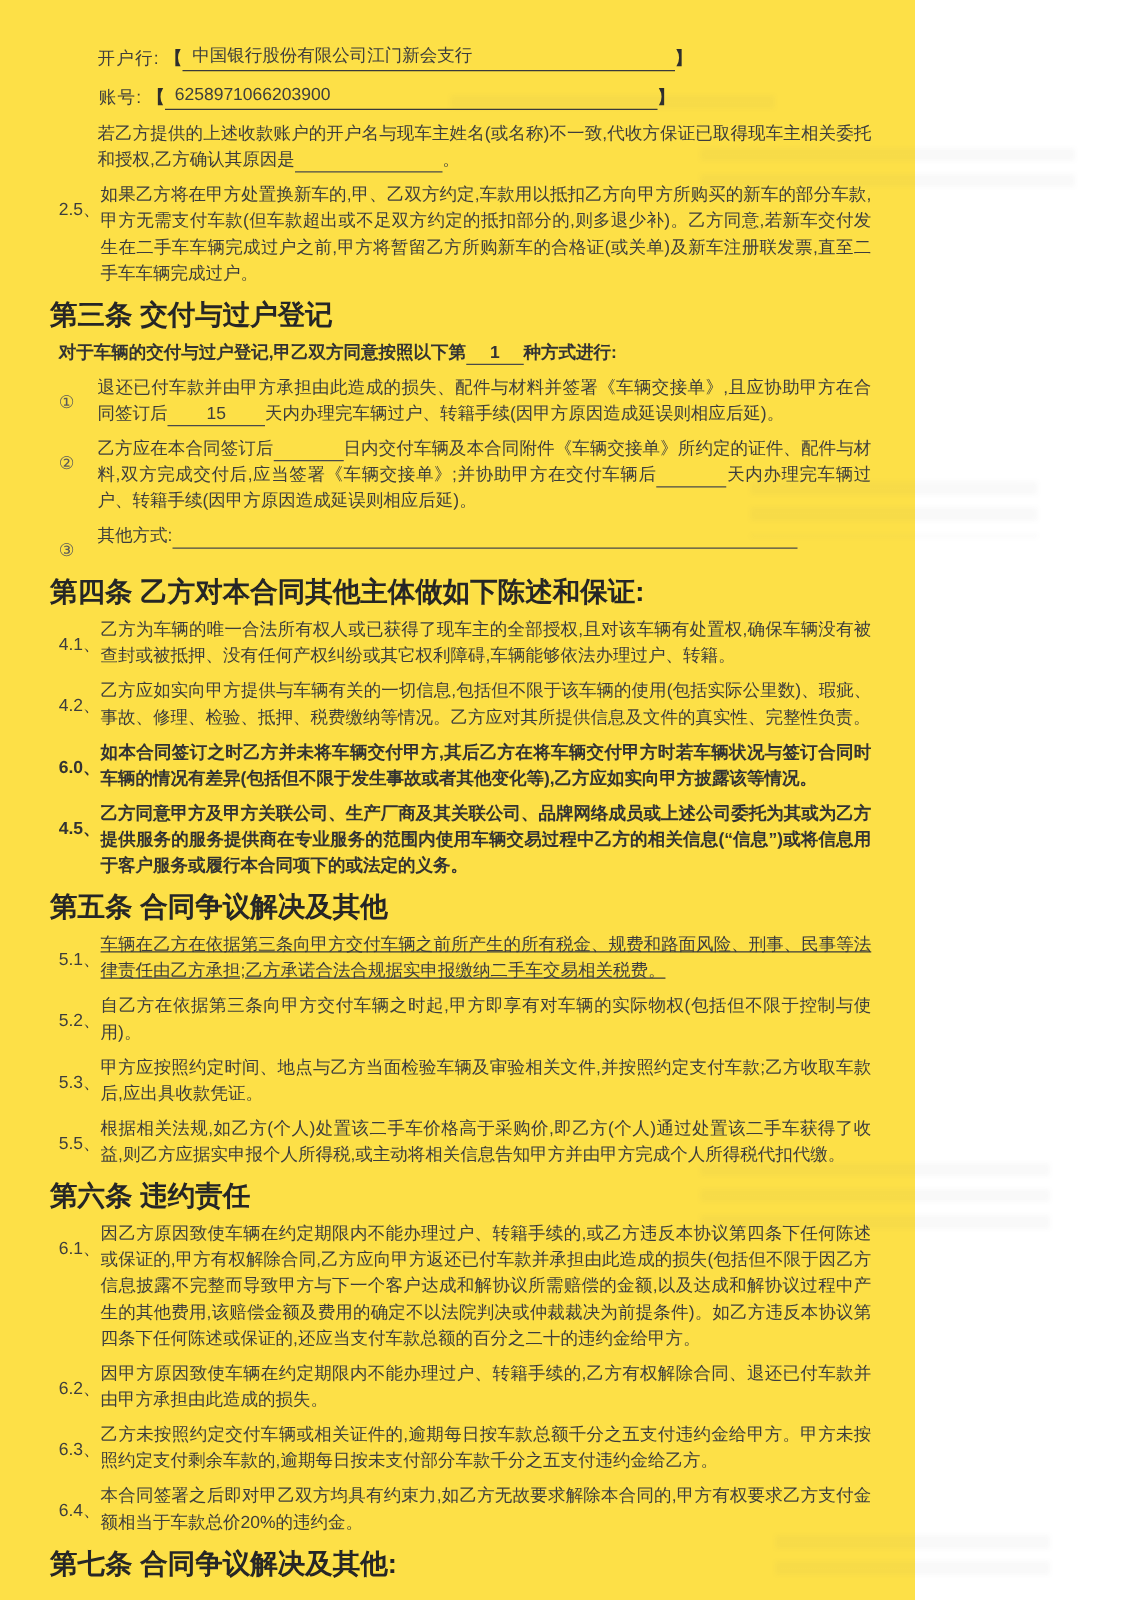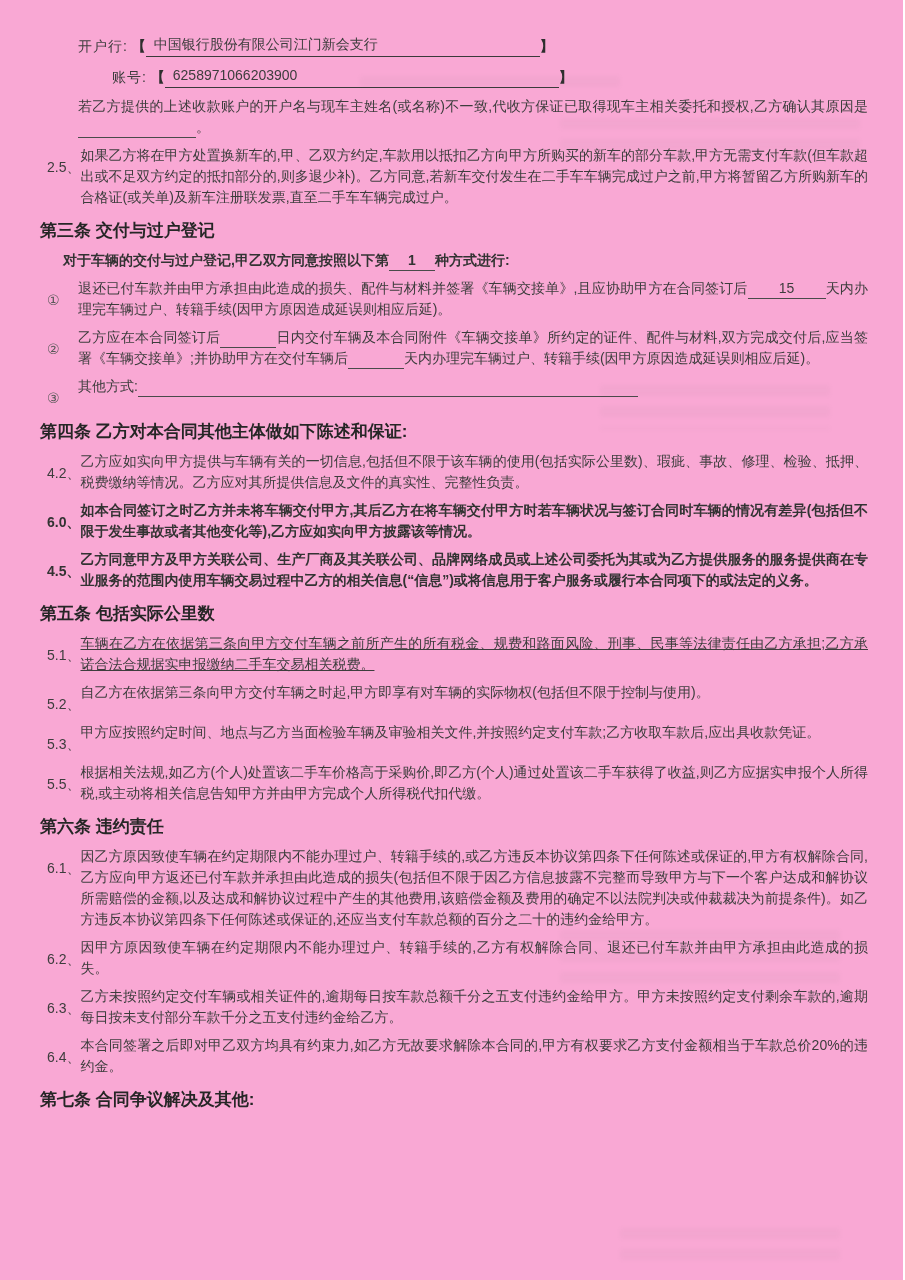--- a/index.html
+++ b/index.html
@@ -3,57 +3,57 @@
 <meta charset="utf-8">
 <style>
   html, body { margin:0; padding:0; }
   body {
     width:905px; height:1280px; overflow:hidden;
     background:#ffffff;
     font-family:"Liberation Sans","DejaVu Sans",sans-serif;
   }
   .page {
     position:relative; box-sizing:border-box;
-    width:903px; height:1280px;
+    width:732px; height:1280px;
     padding:34px 35px 0 47px;
-    background:#f9a8d4;
+    background:#fde047;
     color:#3d3d3d;
     font-size:14px; line-height:21px;
   }
   
   .ghost {
     position:absolute; pointer-events:none; opacity:.35; filter:blur(2px);
     background:repeating-linear-gradient(to bottom, rgba(110,110,110,.12) 0 11px, transparent 11px 21px);
   }
   .g1 { left:560px; top:118px; width:300px; height:40px; }
   .g2 { left:600px; top:385px; width:230px; height:45px; }
   .g3 { left:560px; top:930px; width:280px; height:60px; }
   .g4 { left:620px; top:1228px; width:220px; height:38px; }
   .g5 { left:360px; top:76px; width:260px; height:16px; }
 
   .field-row { margin:0 0 8px 31px; white-space:nowrap; }
-  .field-row.account-row { margin-left:65px; }
+  .field-row.account-row { margin-left:32px; }
   .f-label { letter-spacing:1px; }
   .bracket { font-weight:700; color:#2e2e2e; }
   .f-value {
     display:inline-block; width:382px;
     border-bottom:1.5px solid #3a3a3a;
     padding:0 4px 1px 8px; vertical-align:bottom;
   }
 
   .para { margin:0 0 7px 31px; text-align:justify; }
   .item { display:flex; margin:0 0 7px 0; }
   .num  { flex:0 0 31px;margin-top:12px; }
   .num.circ { color:#5a5a5a; }
   .body { flex:1; text-align:justify; }
   .item.bold .body, .item.bold .num, .intro-bold { font-weight:700; color:#333333; }
   .body p { margin:0;text-decoration:underline; }
 
   .sec-heading {
-    font-size:17px; line-height:25px; font-weight:700; color:#262626;
+    font-size:22px; line-height:25px; font-weight:700; color:#262626;
     margin:10px 0 7px -7px;
   }
 
   .blank {
     display:inline-block; min-height:15px; line-height:19px;
     border-bottom:1px solid #4a4a4a;
     text-align:center; vertical-align:bottom;
   }
   .w-reason { width:118px; }
   .w-one    { width:46px;  }
@@ -85,53 +85,57 @@
 
   <p class="para"><span>若乙方提供的上述收款账户的开户名与现车主姓名(或名称)不一致,代收方保证已取得现车主相关委托和授权,乙方确认其原因是</span><span class="blank w-reason"></span><span>。</span></p>
 
   <div class="item">
     <span class="num">2.5、</span>
     <div class="body">如果乙方将在甲方处置换新车的,甲、乙双方约定,车款用以抵扣乙方向甲方所购买的新车的部分车款,甲方无需支付车款(但车款超出或不足双方约定的抵扣部分的,则多退少补)。乙方同意,若新车交付发生在二手车车辆完成过户之前,甲方将暂留乙方所购新车的合格证(或关单)及新车注册联发票,直至二手车车辆完成过户。</div>
   </div>
 
   <h2 class="sec-heading">第三条 交付与过户登记</h2>
 
-  <p class="para intro-bold" style="margin-left:16px;"><span>对于车辆的交付与过户登记,甲乙双方同意按照以下第</span><span class="blank w-one">1</span><span>种方式进行:</span></p>
+  <p class="para intro-bold" style="margin-left:0;"><span>对于车辆的交付与过户登记,甲乙双方同意按照以下第</span><span class="blank w-one">1</span><span>种方式进行:</span></p>
 
   <div class="item">
     <span class="num circ">①</span>
     <div class="body"><span>退还已付车款并由甲方承担由此造成的损失、配件与材料并签署《车辆交接单》,且应协助甲方在合同签订后</span><span class="blank w-days">15</span><span>天内办理完车辆过户、转籍手续(因甲方原因造成延误则相应后延)。</span></div>
   </div>
 
   <div class="item">
     <span class="num circ">②</span>
     <div class="body"><span>乙方应在本合同签订后</span><span class="blank w-short"></span><span>日内交付车辆及本合同附件《车辆交接单》所约定的证件、配件与材料,双方完成交付后,应当签署《车辆交接单》;并协助甲方在交付车辆后</span><span class="blank w-short"></span><span>天内办理完车辆过户、转籍手续(因甲方原因造成延误则相应后延)。</span></div>
   </div>
 
   <div class="item">
     <span class="num circ">③</span>
     <div class="body"><span>其他方式:</span><span class="blank w-other"></span></div>
   </div>
 
   <h2 class="sec-heading">第四条 乙方对本合同其他主体做如下陈述和保证:</h2>
 
   <div class="item">
+    <span class="num">4.1、</span>
+    <div class="body">乙方为车辆的唯一合法所有权人或已获得了现车主的全部授权,且对该车辆有处置权,确保车辆没有被查封或被抵押、没有任何产权纠纷或其它权利障碍,车辆能够依法办理过户、转籍。</div>
+  </div>
+  <div class="item">
     <span class="num">4.2、</span>
     <div class="body">乙方应如实向甲方提供与车辆有关的一切信息,包括但不限于该车辆的使用(包括实际公里数)、瑕疵、事故、修理、检验、抵押、税费缴纳等情况。乙方应对其所提供信息及文件的真实性、完整性负责。</div>
   </div>
   <div class="item bold">
     <span class="num">6.0、</span>
     <div class="body">如本合同签订之时乙方并未将车辆交付甲方,其后乙方在将车辆交付甲方时若车辆状况与签订合同时车辆的情况有差异(包括但不限于发生事故或者其他变化等),乙方应如实向甲方披露该等情况。</div>
   </div>
   <div class="item bold">
     <span class="num">4.5、</span>
     <div class="body">乙方同意甲方及甲方关联公司、生产厂商及其关联公司、品牌网络成员或上述公司委托为其或为乙方提供服务的服务提供商在专业服务的范围内使用车辆交易过程中乙方的相关信息(“信息”)或将信息用于客户服务或履行本合同项下的或法定的义务。</div>
   </div>
 
-  <h2 class="sec-heading">第五条 包括实际公里数</h2>
+  <h2 class="sec-heading">第五条 合同争议解决及其他</h2>
 
   <div class="item">
     <span class="num">5.1、</span>
     <div class="body">
       <p>车辆在乙方在依据第三条向甲方交付车辆之前所产生的所有税金、规费和路面风险、刑事、民事等法律责任由乙方承担;乙方承诺合法合规据实申报缴纳二手车交易相关税费。</p>
     </div>
   </div>
   <div class="item">
     <span class="num">5.2、</span>
     <div class="body">自乙方在依据第三条向甲方交付车辆之时起,甲方即享有对车辆的实际物权(包括但不限于控制与使用)。</div>

